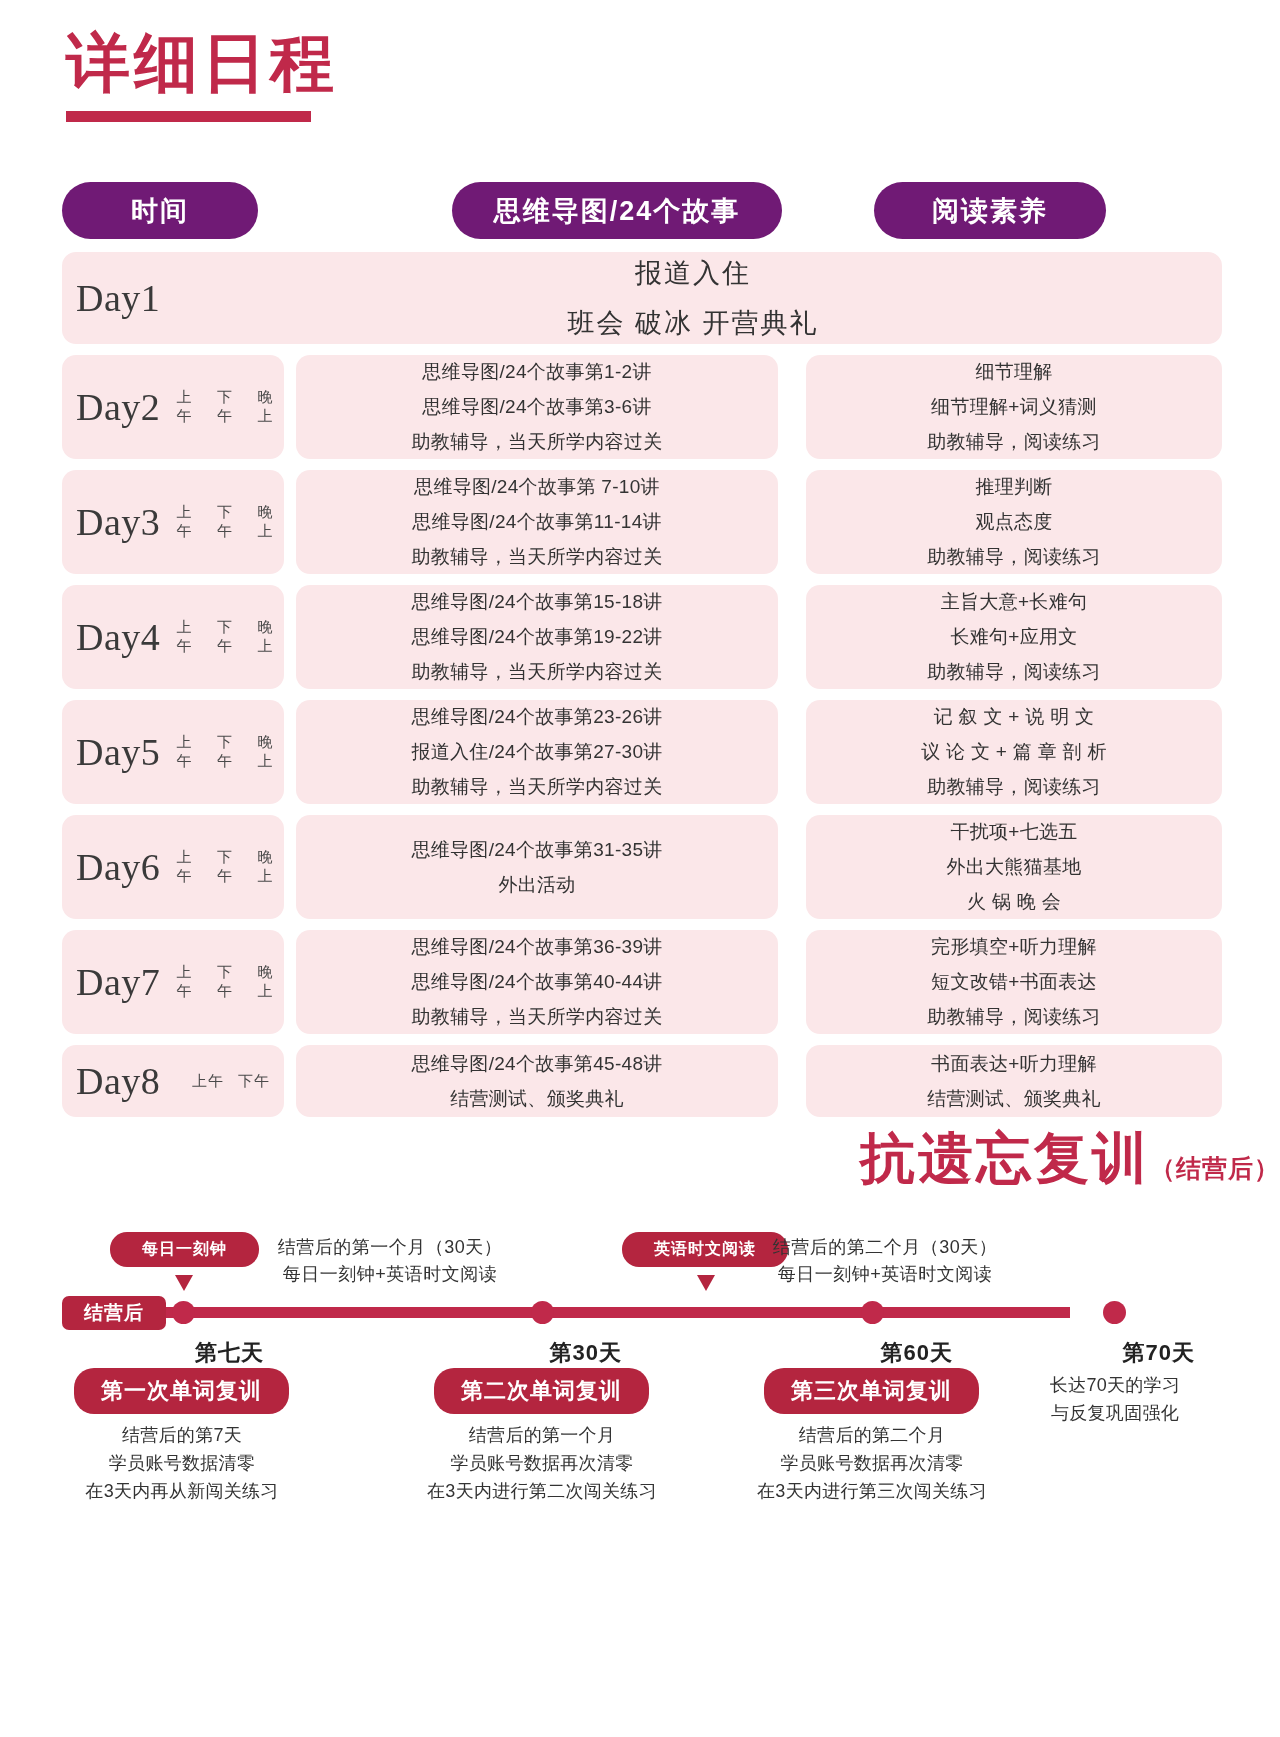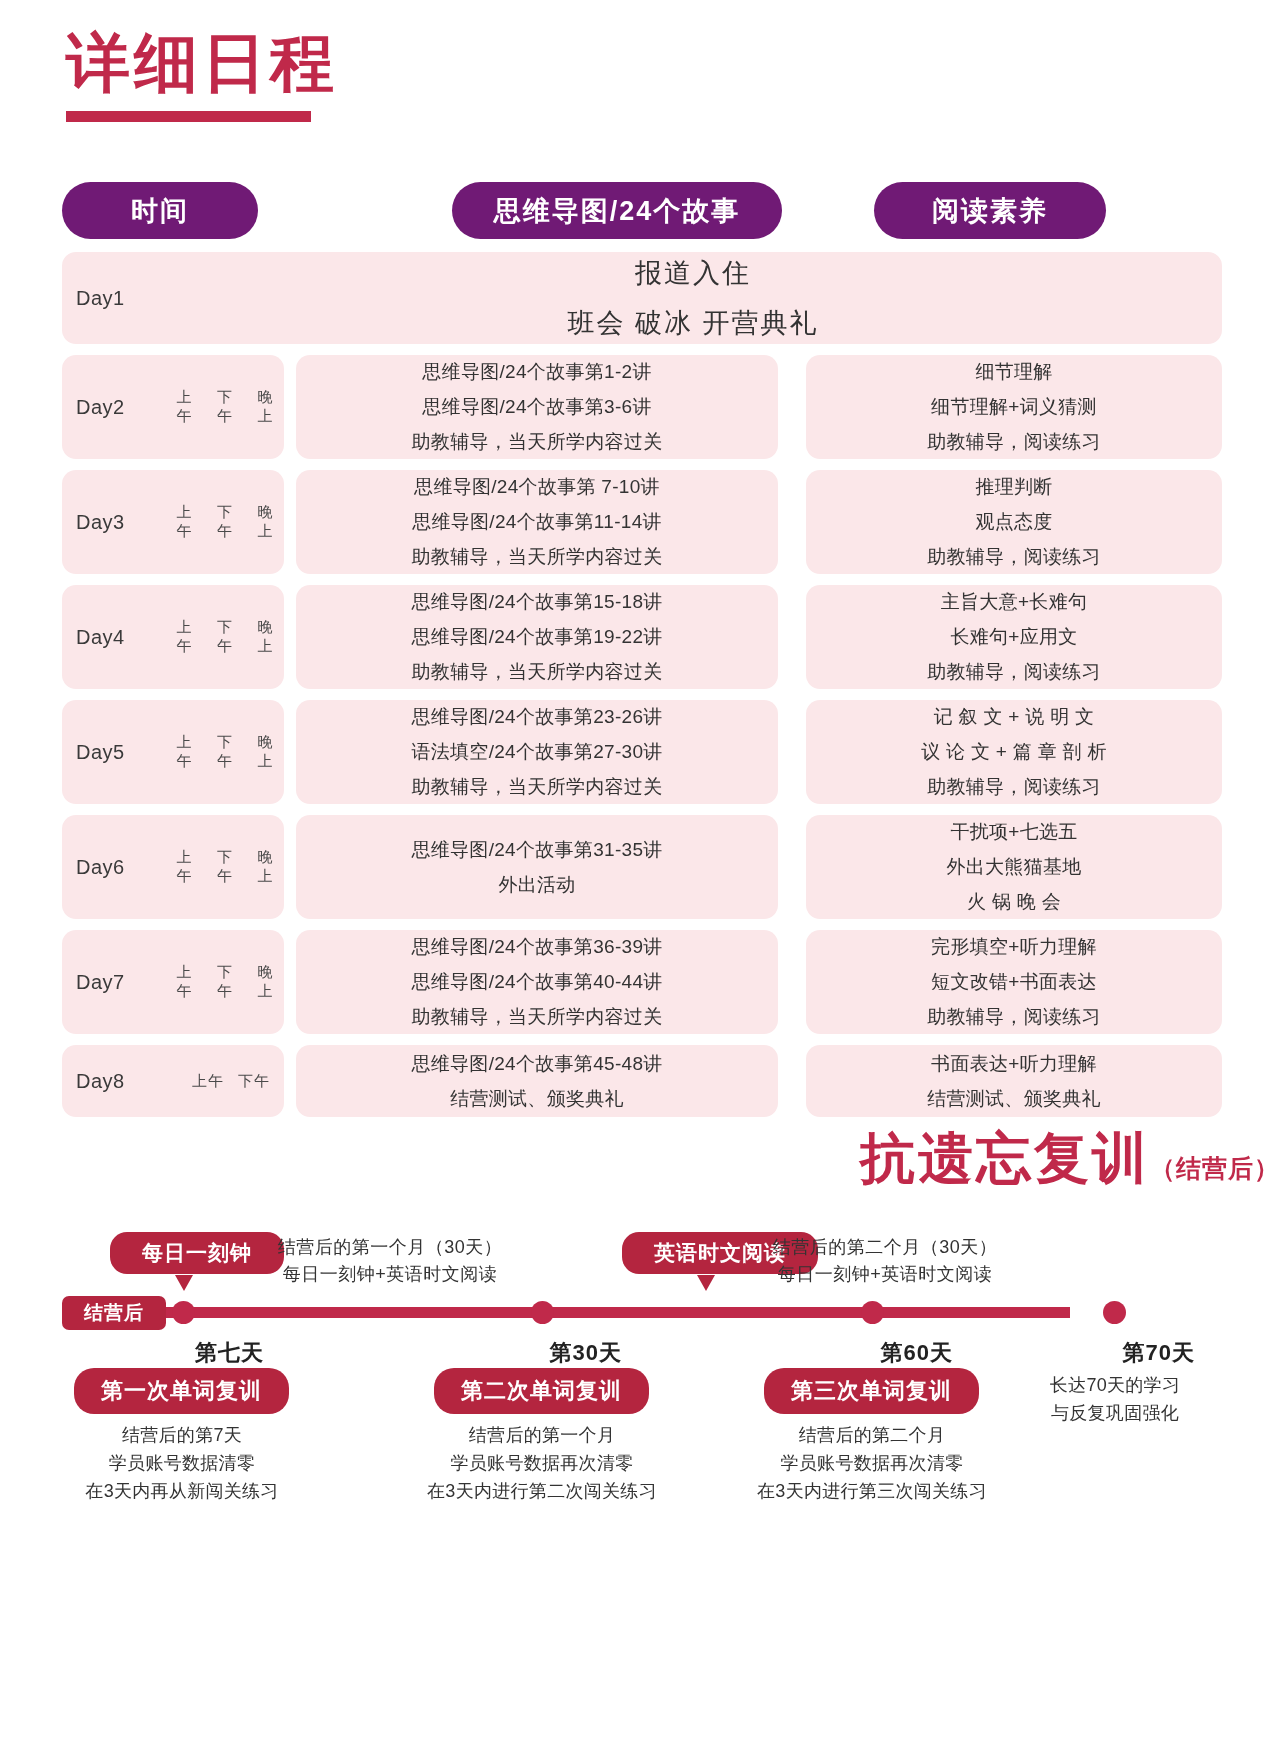--- a/index.html
+++ b/index.html
@@ -88,24 +88,25 @@
     box-sizing: border-box;
   }
   .cell-day {
     width: 222px;
     display: flex;
     align-items: center;
     padding-left: 14px;
     position: relative;
   }
   .day-label {
-    font-size: 20px;
+    font-size: 38px;
     color: #3a3a3a;
     letter-spacing: 0.5px;
     width: 116px;
+    font-family: Liberation Serif, serif;
   }
   .slots {
     display: flex;
     flex-direction: row;
     justify-content: center;
     gap: 14px;
     font-size: 15px;
     color: #4a4a4a;
     letter-spacing: 1px;
   }
@@ -208,21 +209,21 @@
     font-size: 19px;
     font-weight: bold;
     border-radius: 7px;
     padding: 4px 22px;
     letter-spacing: 1px;
   }
   .tag-pill {
     position: absolute;
     background: #b4253f;
     color: #fff;
-    font-size: 21px;
+    font-size: 16px;
     font-weight: bold;
     border-radius: 17px;
     padding: 7px 32px;
     letter-spacing: 1px;
     white-space: nowrap;
   }
   .tag-pointer {
     position: absolute;
     width: 0;
     height: 0;
@@ -365,21 +366,21 @@
       <div class="cell cell-day h-3">
         <span class="day-label">Day5</span>
         <div class="slots">
           <span>上午</span>
           <span>下午</span>
           <span>晚上</span>
         </div>
       </div>
       <div class="cell cell-mid h-3">
         <span>思维导图/24个故事第23-26讲</span>
-        <span>语法填空/24个故事第27-30讲</span>
+        <span>报道入住/24个故事第27-30讲</span>
         <span>助教辅导，当天所学内容过关</span>
       </div>
       <div class="cell cell-right h-3">
         <span>记 叙 文 + 说 明 文</span>
         <span>议 论 文 + 篇 章 剖 析</span>
         <span>助教辅导，阅读练习</span>
       </div>
     </div>
 
     <div class="row">

